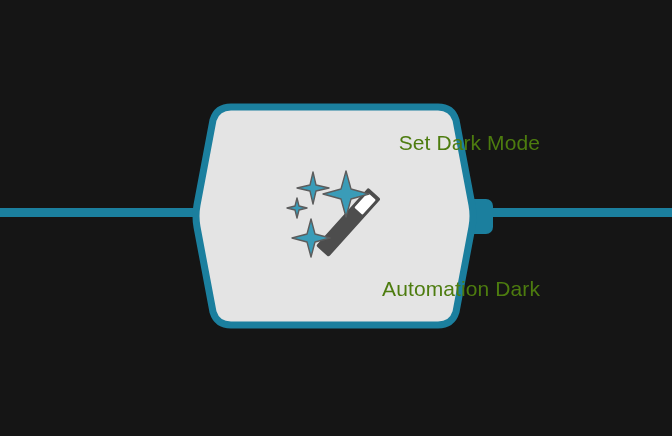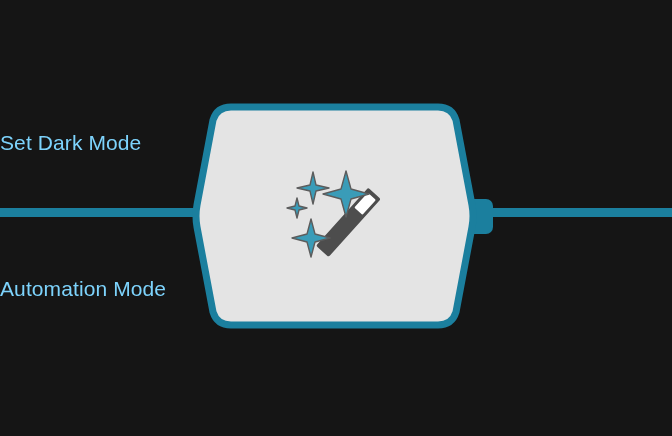--- a/index.html
+++ b/index.html
@@ -23,22 +23,22 @@
     position: absolute;
     left: 0;
     top: 0;
     width: 672px;
     height: 436px;
   }
   .node-label {
     position: absolute;
     left: 0;
     width: 540px;
-    text-align: left;
-    color: #7dd3fc;
+    text-align: right;
+    color: #4d7c0f;
     font-family: "Liberation Sans", sans-serif;
     font-weight: 400;
     white-space: nowrap;
     pointer-events: none;
   }
   #node-title {
     top: 131px;
     font-size: 21px;
     letter-spacing: 0.1px;
   }
@@ -116,15 +116,15 @@
                L 311,257
                L 307,242
                L 292,238
                L 307,234 Z" fill="#3a9cb8" stroke="#5c5c5c" stroke-width="1.4" stroke-linejoin="round"></path>
 
     </g>
   </svg>
 
   <div class="node-label" id="node-title">Set Dark Mode</div>
 
-  <div class="node-label" id="node-subtitle">Automation Mode</div>
+  <div class="node-label" id="node-subtitle">Automation Dark</div>
 
 </div>
 
 </body></html>

